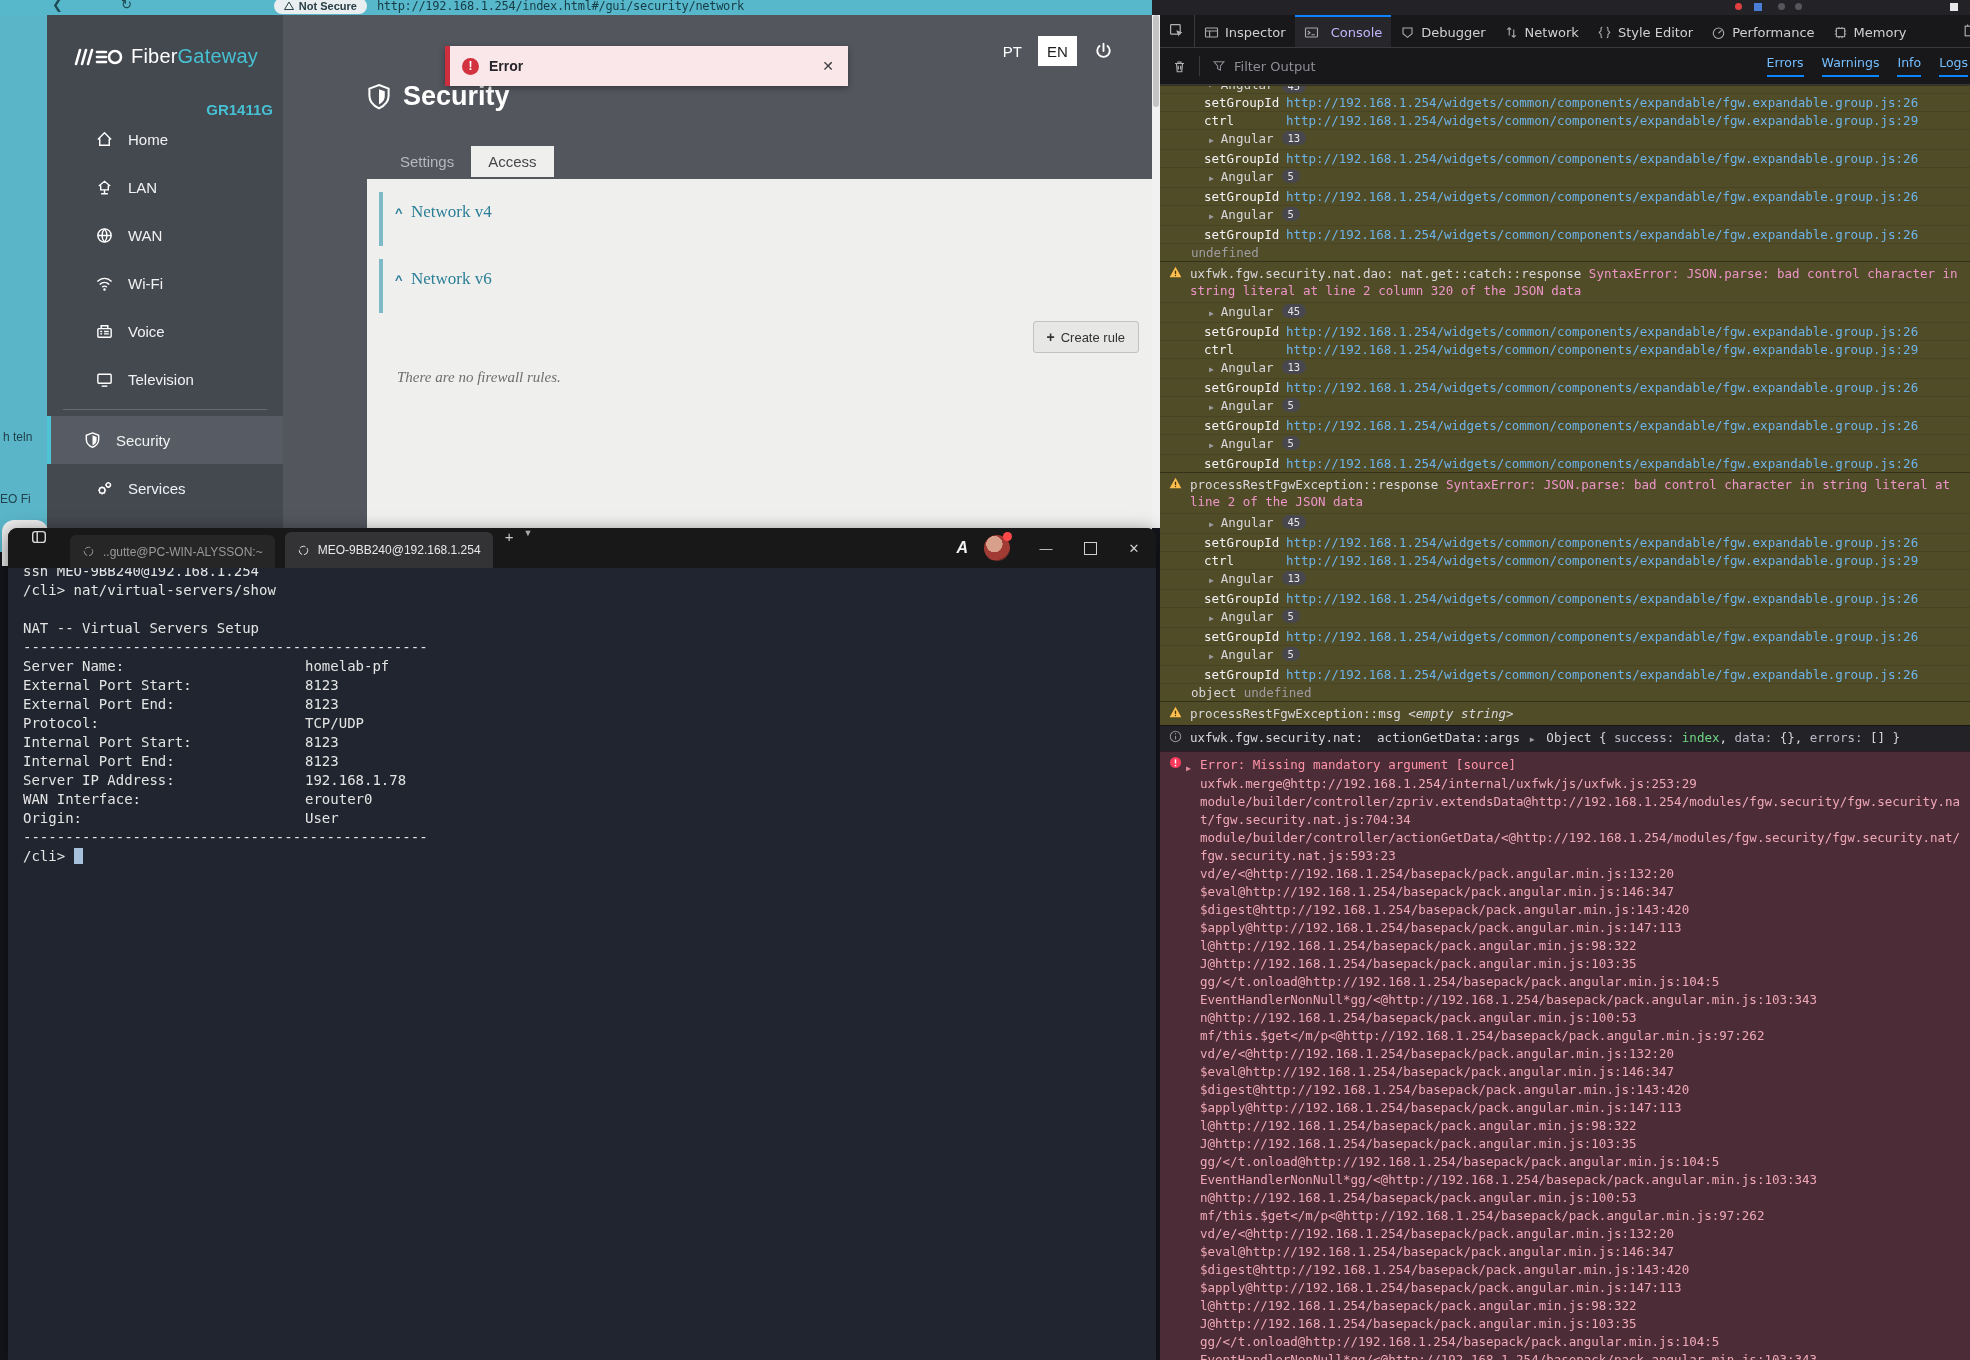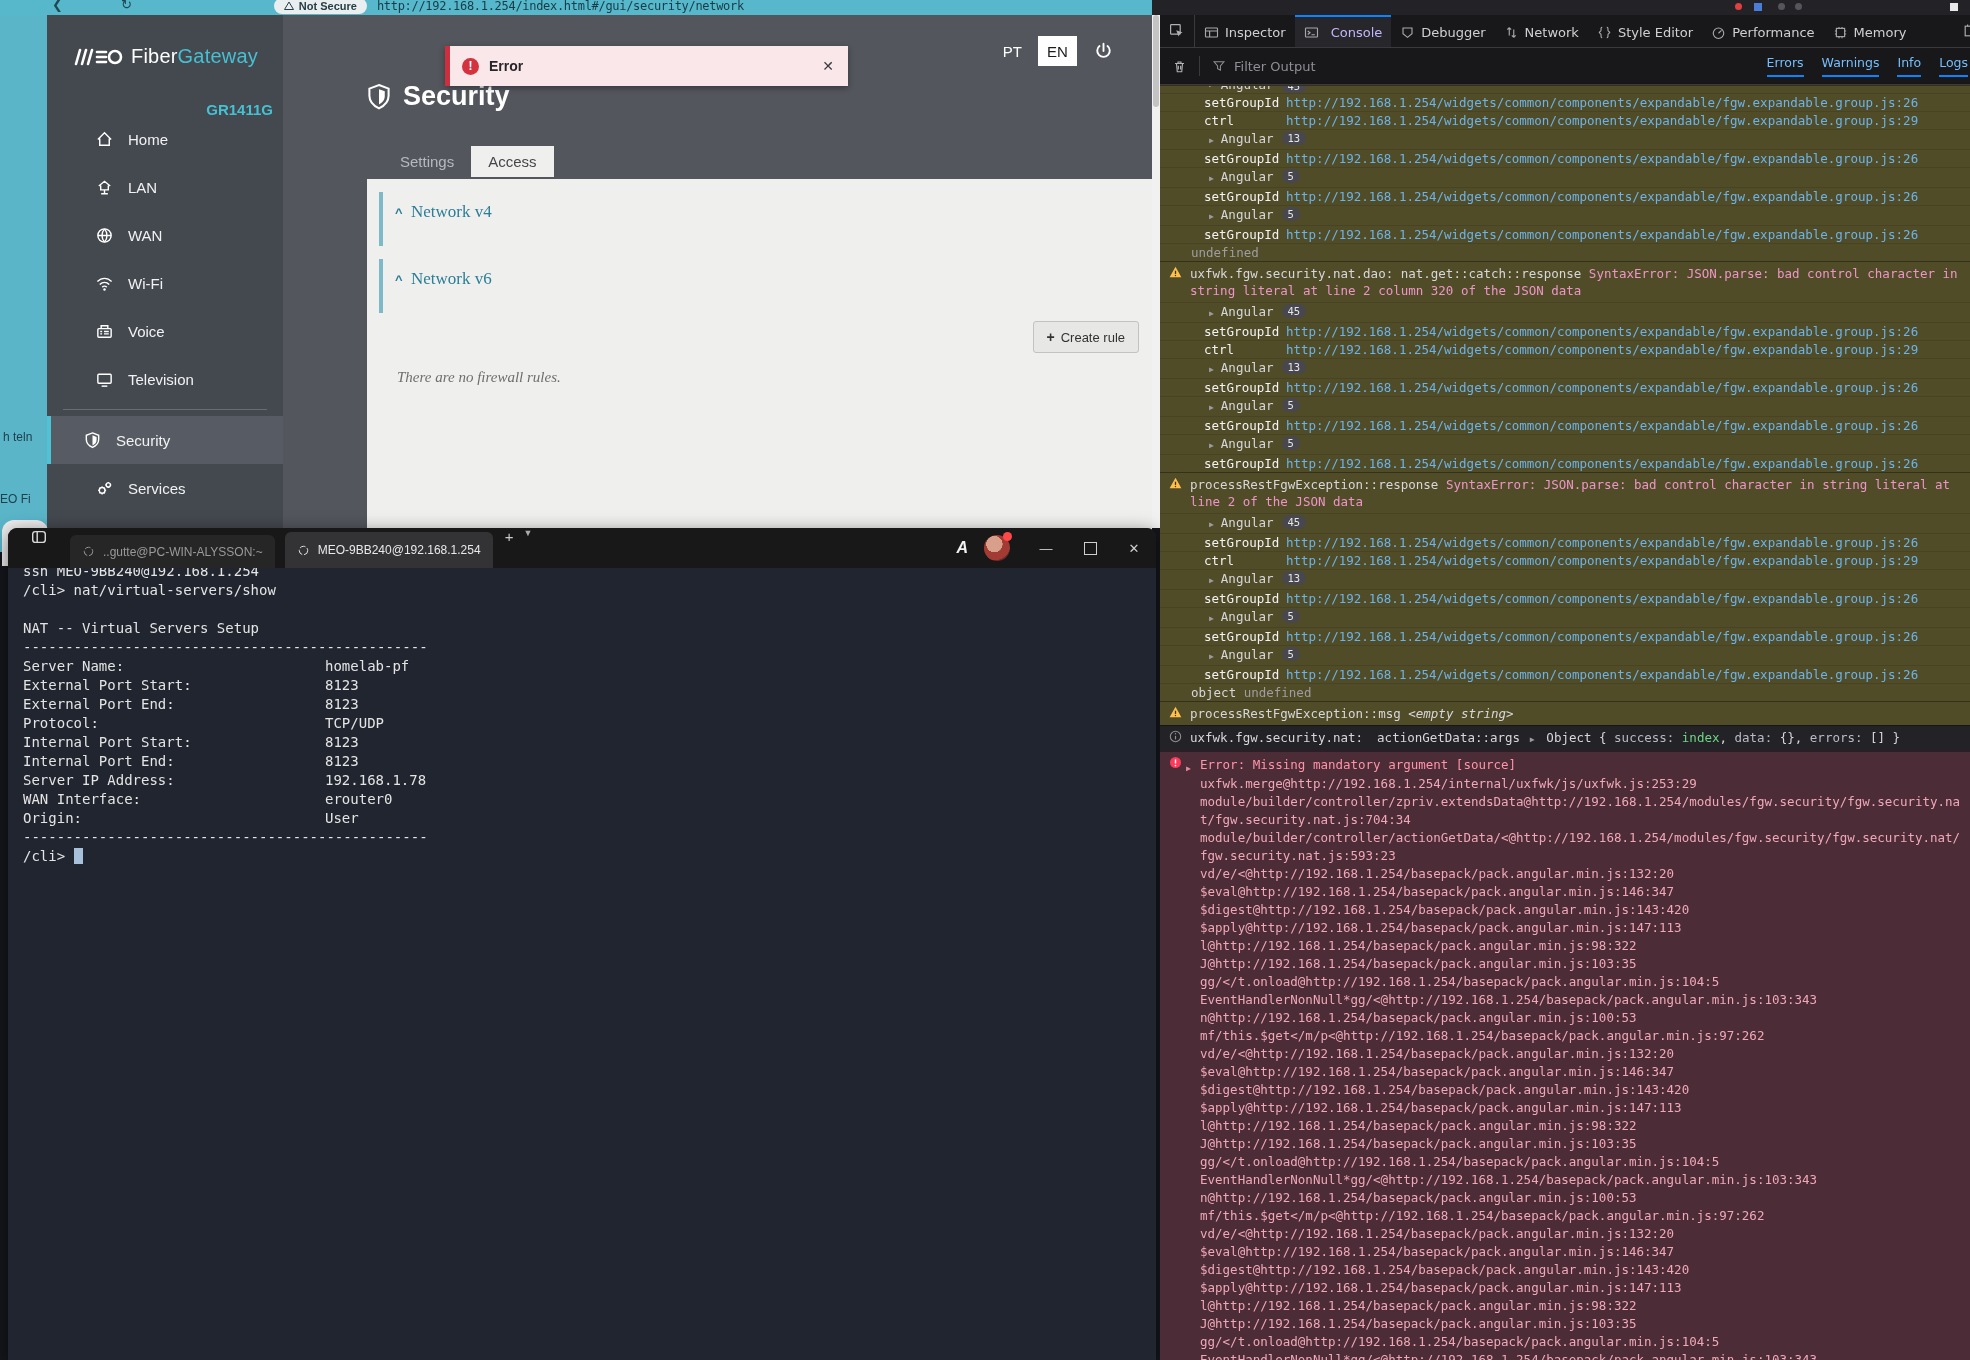--- a/index.html
+++ b/index.html
@@ -101,21 +101,21 @@
   .admin-a{color:#f2f2f2;font-size:16px;font-weight:bold;font-style:italic;margin-right:16px;}
   .avatar{position:relative;width:26px;height:26px;border-radius:50%;
           background:radial-gradient(circle at 40% 35%,#d8a08a 0 35%,#a33b35 36% 70%,#6e2a28 71% 100%);margin-right:14px;}
   .avatar .dot{position:absolute;right:-2px;top:-3px;width:9px;height:9px;border-radius:50%;background:#ff4949;}
   .win-btn{width:44px;height:40px;display:flex;align-items:center;justify-content:center;color:#cfcfcf;font-size:13px;}
   .win-max{width:11px;height:11px;border:1px solid #cfcfcf;}
   .term-body{position:relative;z-index:1;padding:0 0 0 15px;font-family:"DejaVu Sans Mono","Liberation Mono",monospace;
              font-size:14px;line-height:19px;color:#e4e4e4;white-space:pre;}
   .term-line{height:19px;}
   .term-line.first{margin-top:-6px;}
-  .kv{display:flex;gap:20px;}
+  .kv{display:flex;}
   .kv .k{width:282px;}
   .cursor{display:inline-block;width:9px;height:16px;background:#a7c1dc;vertical-align:-3px;margin-left:9px;}
 
   
   .devtools{position:absolute;left:1160px;top:15px;width:810px;height:1345px;background:#232327;overflow:hidden;
             font-family:"DejaVu Sans","Liberation Sans",sans-serif;}
   .dt-tabs{height:32px;background:#18181b;border-bottom:1px solid #3a3a3e;display:flex;align-items:stretch;}
   .picker{width:34px;display:flex;align-items:center;justify-content:center;color:#b1b1b3;border-right:1px solid #3a3a3e;}
   .dt-tab{display:flex;align-items:center;gap:6px;padding:0 9px;color:#d0d0d3;font-size:13px;border-top:2px solid transparent;}
   .dt-tab .ic{color:#a9a9ad;}

